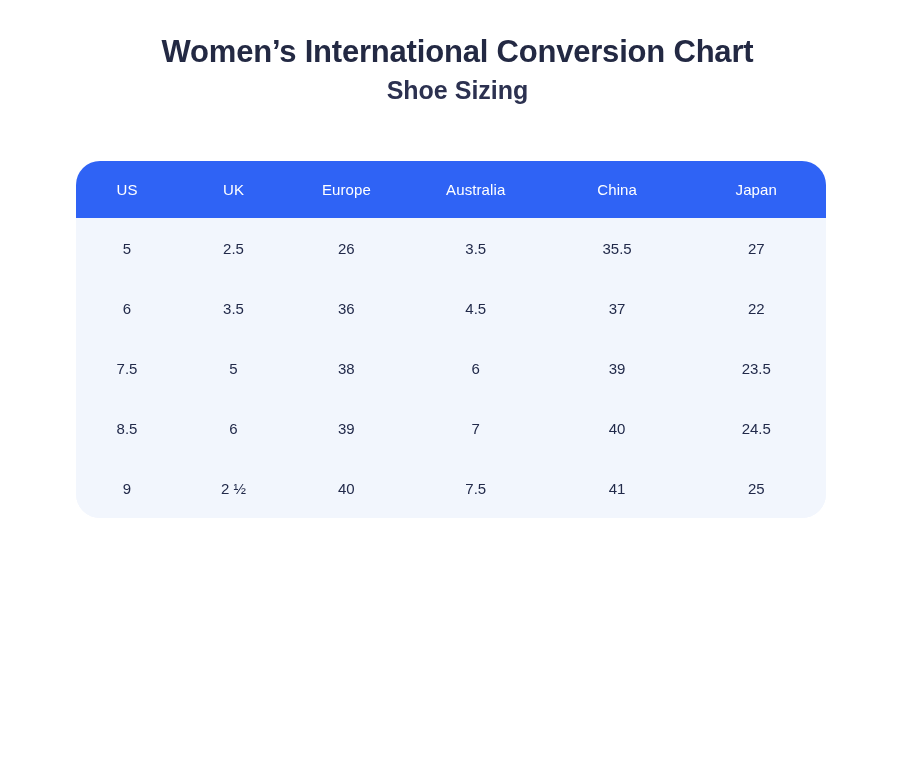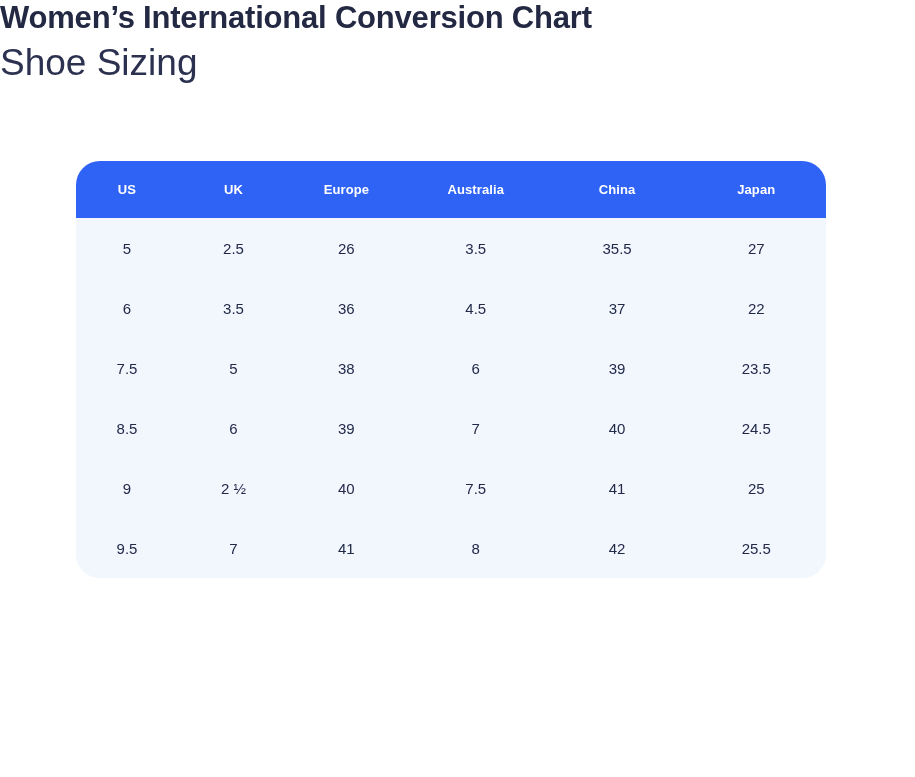--- a/index.html
+++ b/index.html
@@ -16,37 +16,38 @@
 
   .page {
     position: relative;
     width: 915px;
     height: 777px;
     box-sizing: border-box;
   }
 
   
   .heading {
-    text-align: left;
+    padding-top: 34px;
+    text-align: center;
   }
 
   .title {
     margin: 0;
     font-size: 31px;
     font-weight: bold;
     color: #232943;
     letter-spacing: -0.2px;
     line-height: 1.18;
     white-space: nowrap;
   }
 
   .subtitle {
     margin: 4px 0 0 0;
-    font-size: 37px;
-    font-weight: 400;
+    font-size: 25px;
+    font-weight: 700;
     color: #2c3150;
     line-height: 1.2;
     white-space: nowrap;
   }
 
   
   .table-card {
     position: absolute;
     left: 76px;
     top: 161px;
@@ -62,22 +63,22 @@
     table-layout: fixed;
   }
 
   .conv-table thead tr {
     background: #2f63f5;
   }
 
   .conv-table th {
     height: 57px;
     color: #ffffff;
-    font-size: 13px;
-    font-weight: bold;
+    font-size: 15px;
+    font-weight: normal;
     text-align: center;
     vertical-align: middle;
     padding: 0;
     letter-spacing: 0.1px;
   }
 
   .conv-table tbody tr {
     background: #f2f6fd;
   }
 
@@ -163,25 +164,17 @@
             <td>24.5</td>
           </tr>
           <tr>
             <td>9</td>
             <td>2 ½</td>
             <td>40</td>
             <td>7.5</td>
             <td>41</td>
             <td>25</td>
           </tr>
-          <tr>
-            <td>9.5</td>
-            <td>7</td>
-            <td>41</td>
-            <td>8</td>
-            <td>42</td>
-            <td>25.5</td>
-          </tr>
         </tbody>
     </table>
   </div>
 
 </div>
 
 </body></html>

